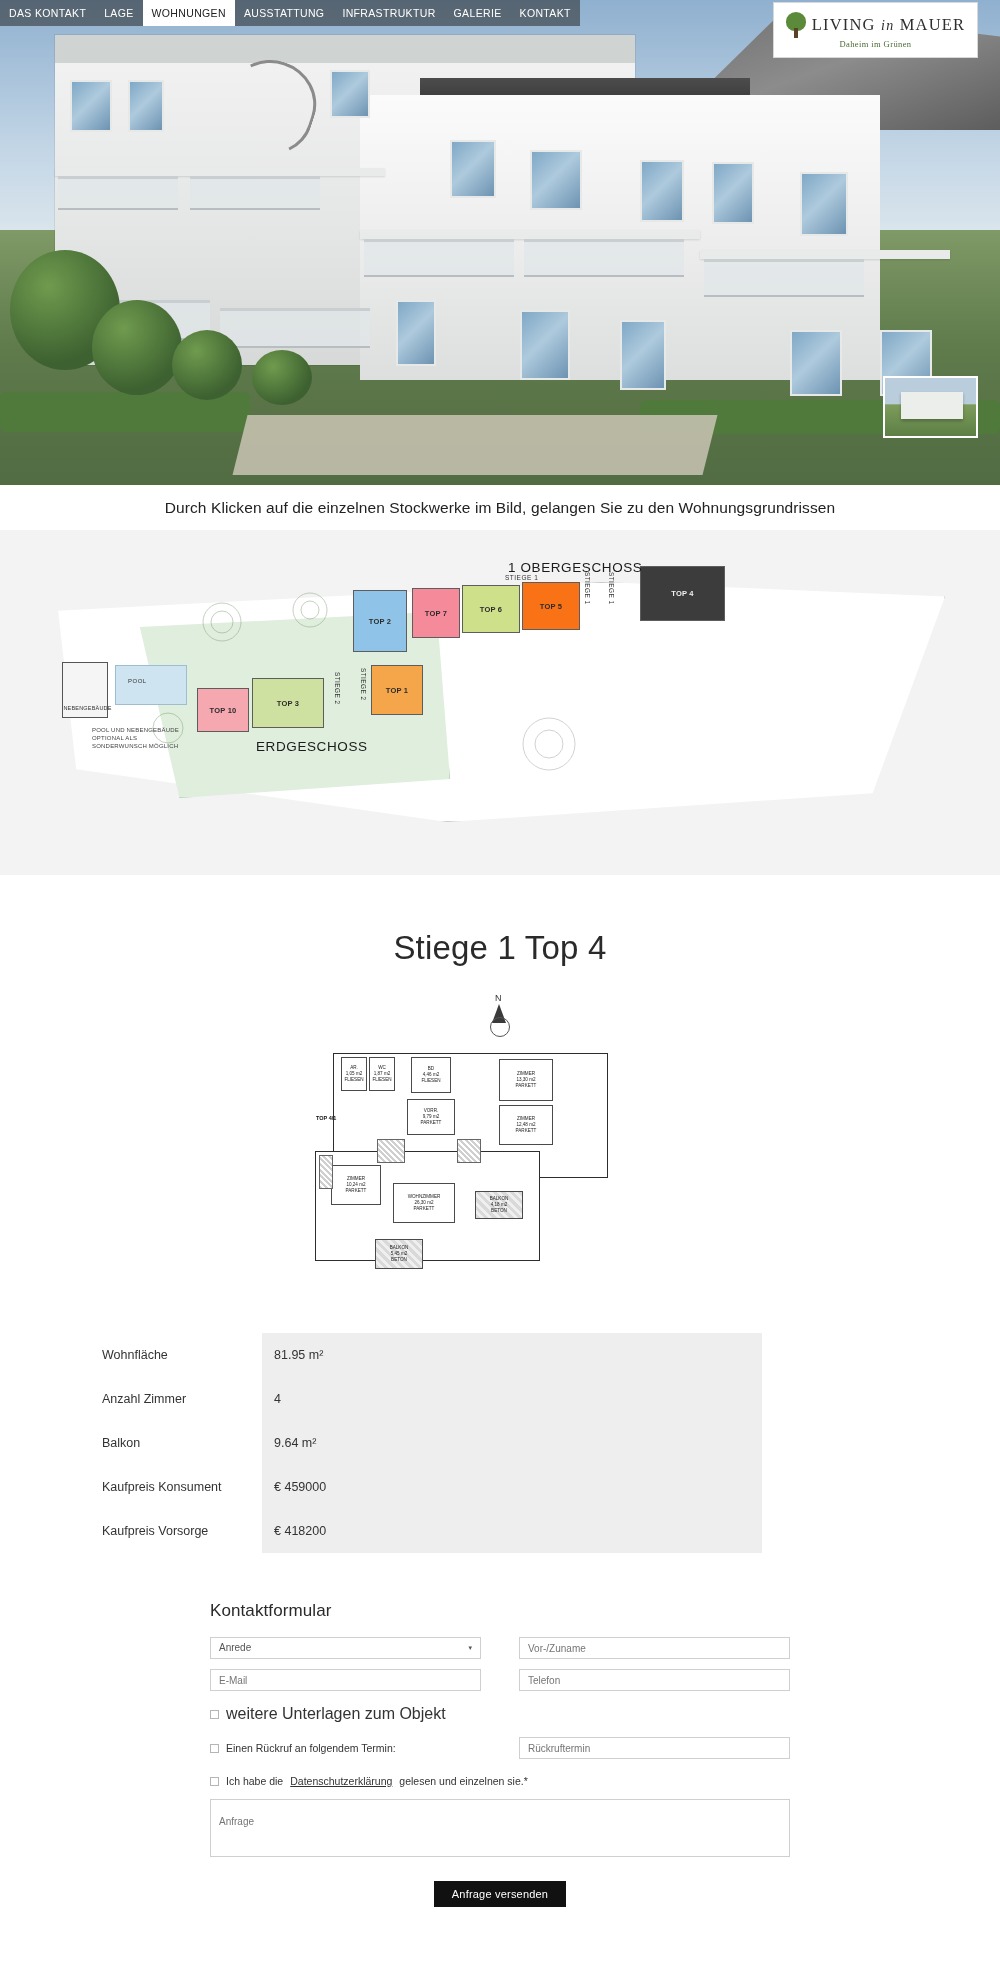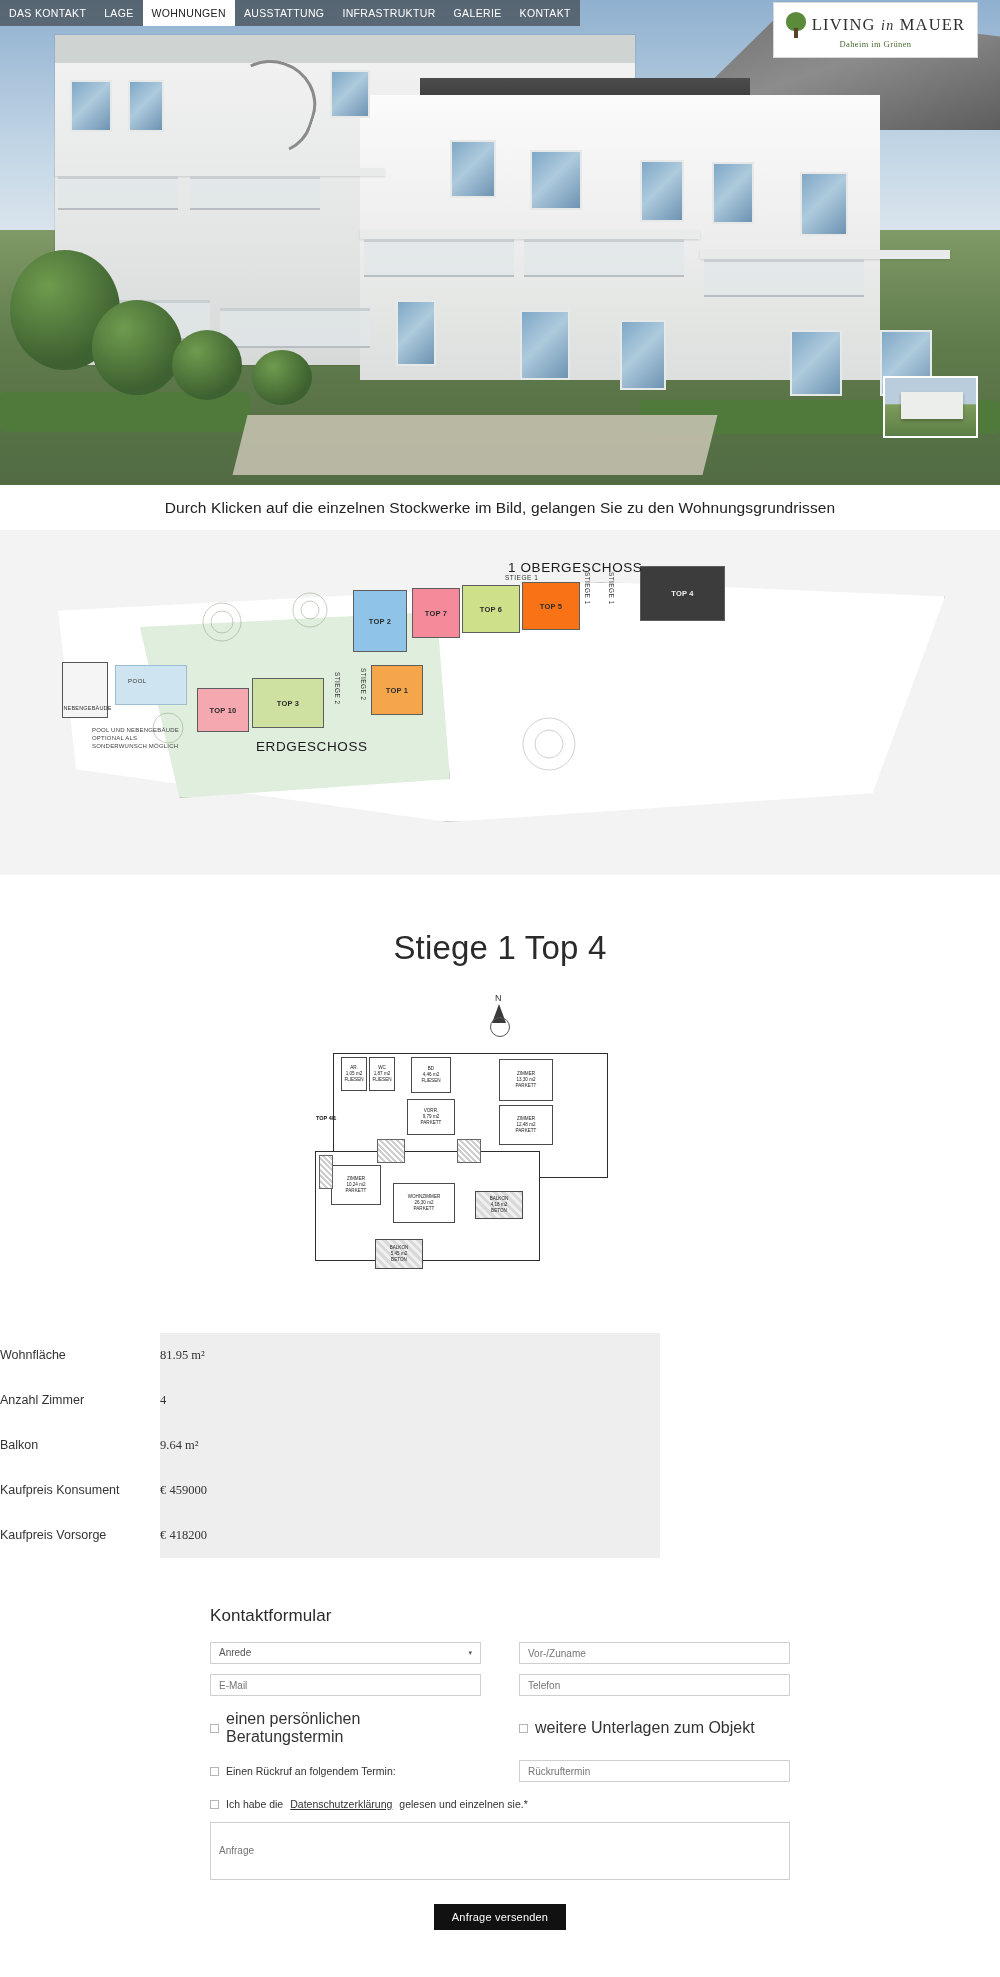--- a/index.html
+++ b/index.html
@@ -228,27 +228,27 @@
   }
   .plan .hatch {
     position:absolute;
     background: repeating-linear-gradient(45deg,#cfcfcf 0 2px,#ffffff 2px 4px);
     border:1px solid #666;
   }
   .plan .toplabel {
     position:absolute; font-size:5.5px; font-weight:bold; color:#111;
   }
 
-  .specs-wrap { width:864px; display:flex; }
+  .specs-wrap { width:864px; display:flex; justify-content:center; }
   .specs {
     width:660px; display:grid; grid-template-columns:160px 1fr;
     font-size:12.5px; color:#333;
   }
   .specs .k { padding:15px 12px 15px 0; background:#fff; }
-  .specs .v { padding:15px 0; background:#eeeeee;font-family:Liberation Serif, serif; }
+  .specs .v { padding:15px 12px; background:#eeeeee; }
 
   
   .form-section { width:1000px; padding:48px 0 40px; background:#fff; }
   .form-inner { width:580px; margin:0 auto; }
   .form-inner h2 {
     font-size:17px; font-weight:400; color:#2a2a2a; margin:0 0 16px;
     letter-spacing:.1px;
   }
   .form-row { display:flex; gap:38px; margin-bottom:10px; }
   .form-col { flex:1; }
@@ -264,21 +264,21 @@
   }
   .chk-line { display:flex; gap:38px; margin:14px 0 4px; }
   .chk-line > div { flex:1; display:flex; align-items:center; gap:7px; }
   .rueck-row { display:flex; gap:38px; margin:14px 0 4px; align-items:center; }
   .rueck-row .left { flex:1; display:flex; align-items:center; gap:7px; font-size:10.5px; }
   .rueck-row .right { flex:1; }
   .dsgvo { display:flex; align-items:center; gap:7px; font-size:10.5px; margin:16px 0 12px; }
   .dsgvo a { color:#333; }
   .ta {
     width:100%; height:58px; border:1px solid #cfcfcf; background:#fff;
-    font-size:10px; color:#8a8a8a; padding:22px 8px; resize:none;
+    font-size:10px; color:#8a8a8a; padding:16px 8px; resize:none;
     font-family:"Liberation Sans", sans-serif;
   }
   .send-wrap { display:flex; justify-content:center; margin-top:20px; }
   .send {
     background:#111; color:#fff; border:none; font-size:11px;
     padding:7px 18px; letter-spacing:.2px; cursor:pointer;
     font-family:"Liberation Sans", sans-serif;
   }
 </style>
 </head>
@@ -520,24 +520,20 @@
         <input class="inp" type="text" placeholder="E-Mail" style="">
       </div>
       <div class="form-col">
         <input class="inp" type="text" placeholder="Telefon" style="">
       </div>
     </div>
 
     <div class="chk-line">
       <div>
         <span class="chk"></span>
-        <span>einen persönlichen Beratungstermin</span>
-      </div>
-      <div>
-        <span class="chk"></span>
         <span>weitere Unterlagen zum Objekt</span>
       </div>
     </div>
 
     <div class="rueck-row">
       <div class="left">
         <span class="chk"></span>
         <span>Einen Rückruf an folgendem Termin:</span>
       </div>
       <div class="right">

